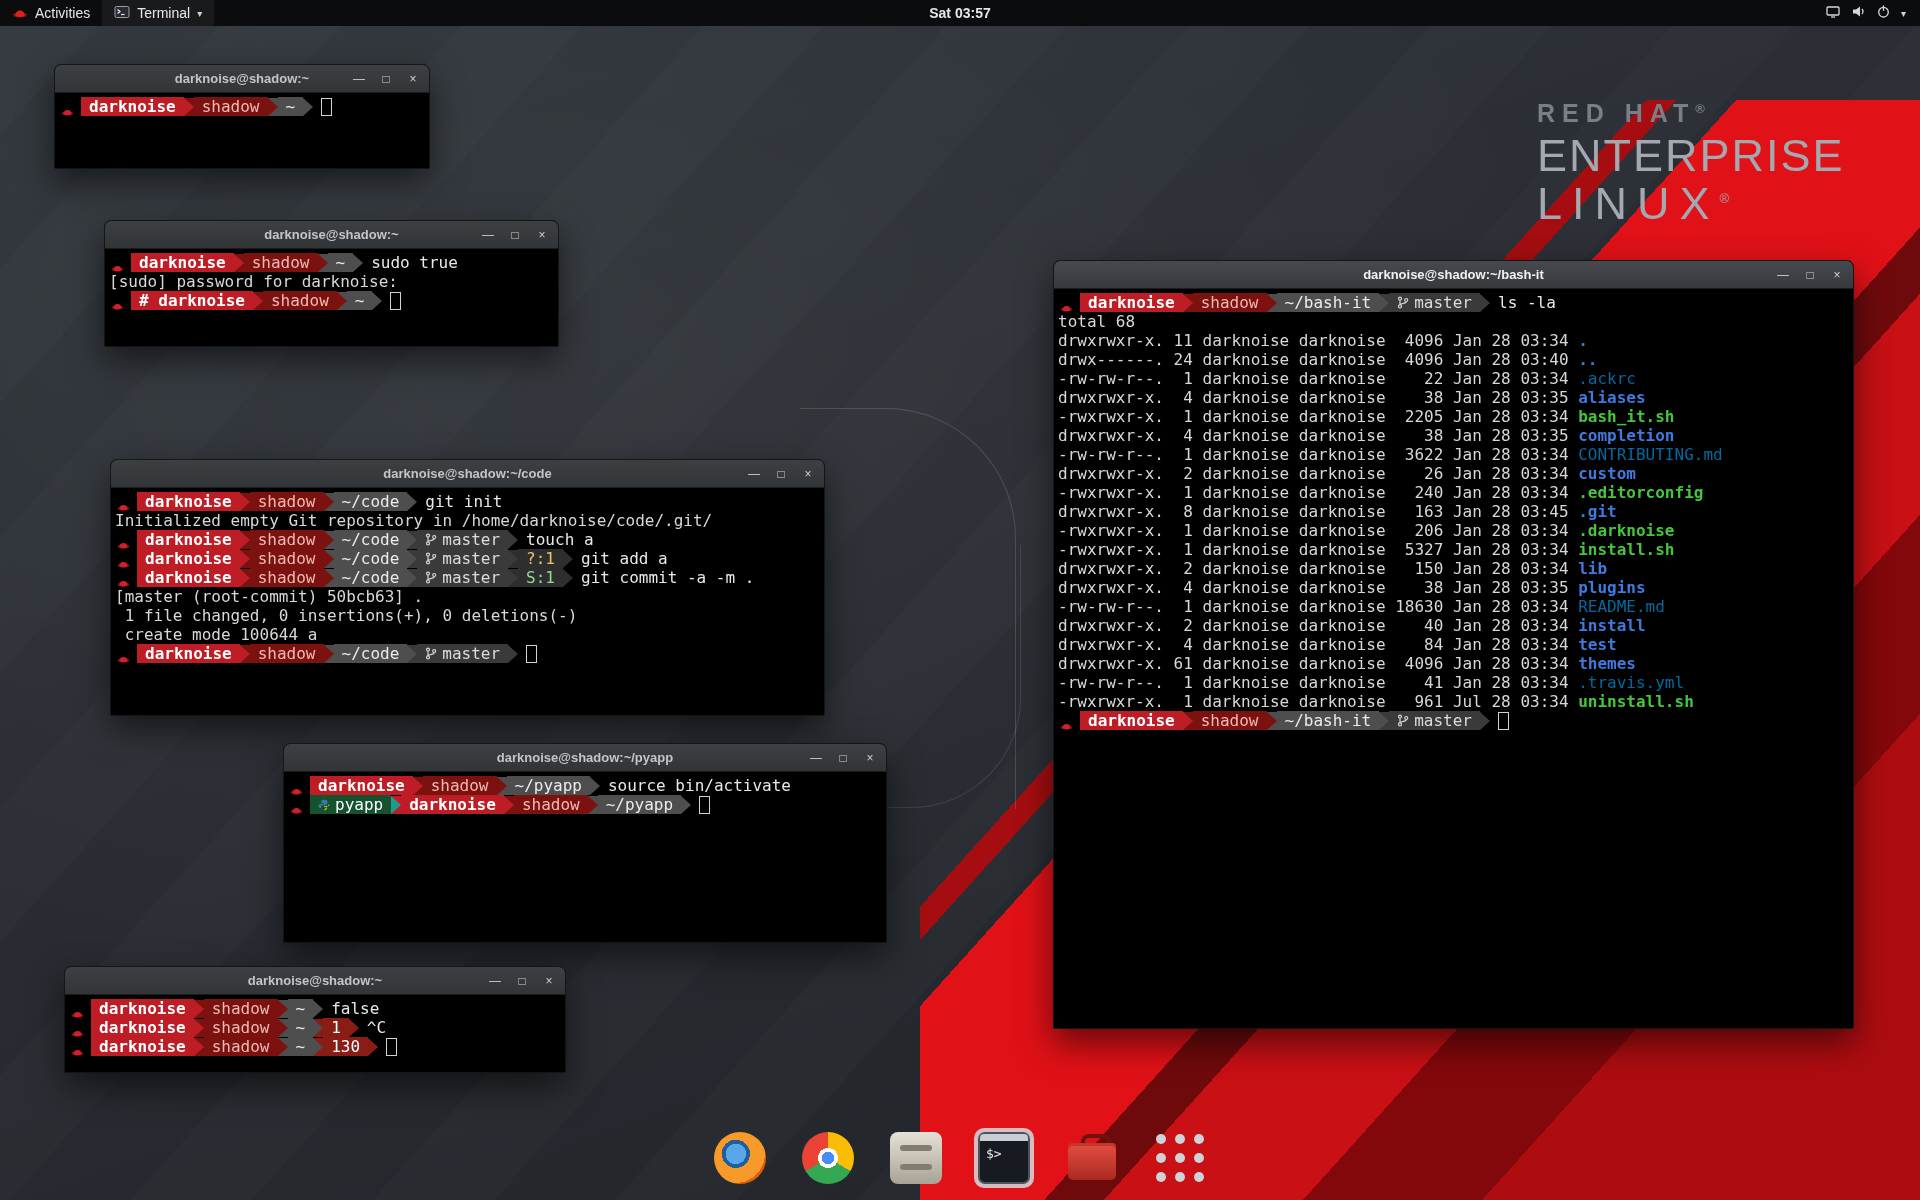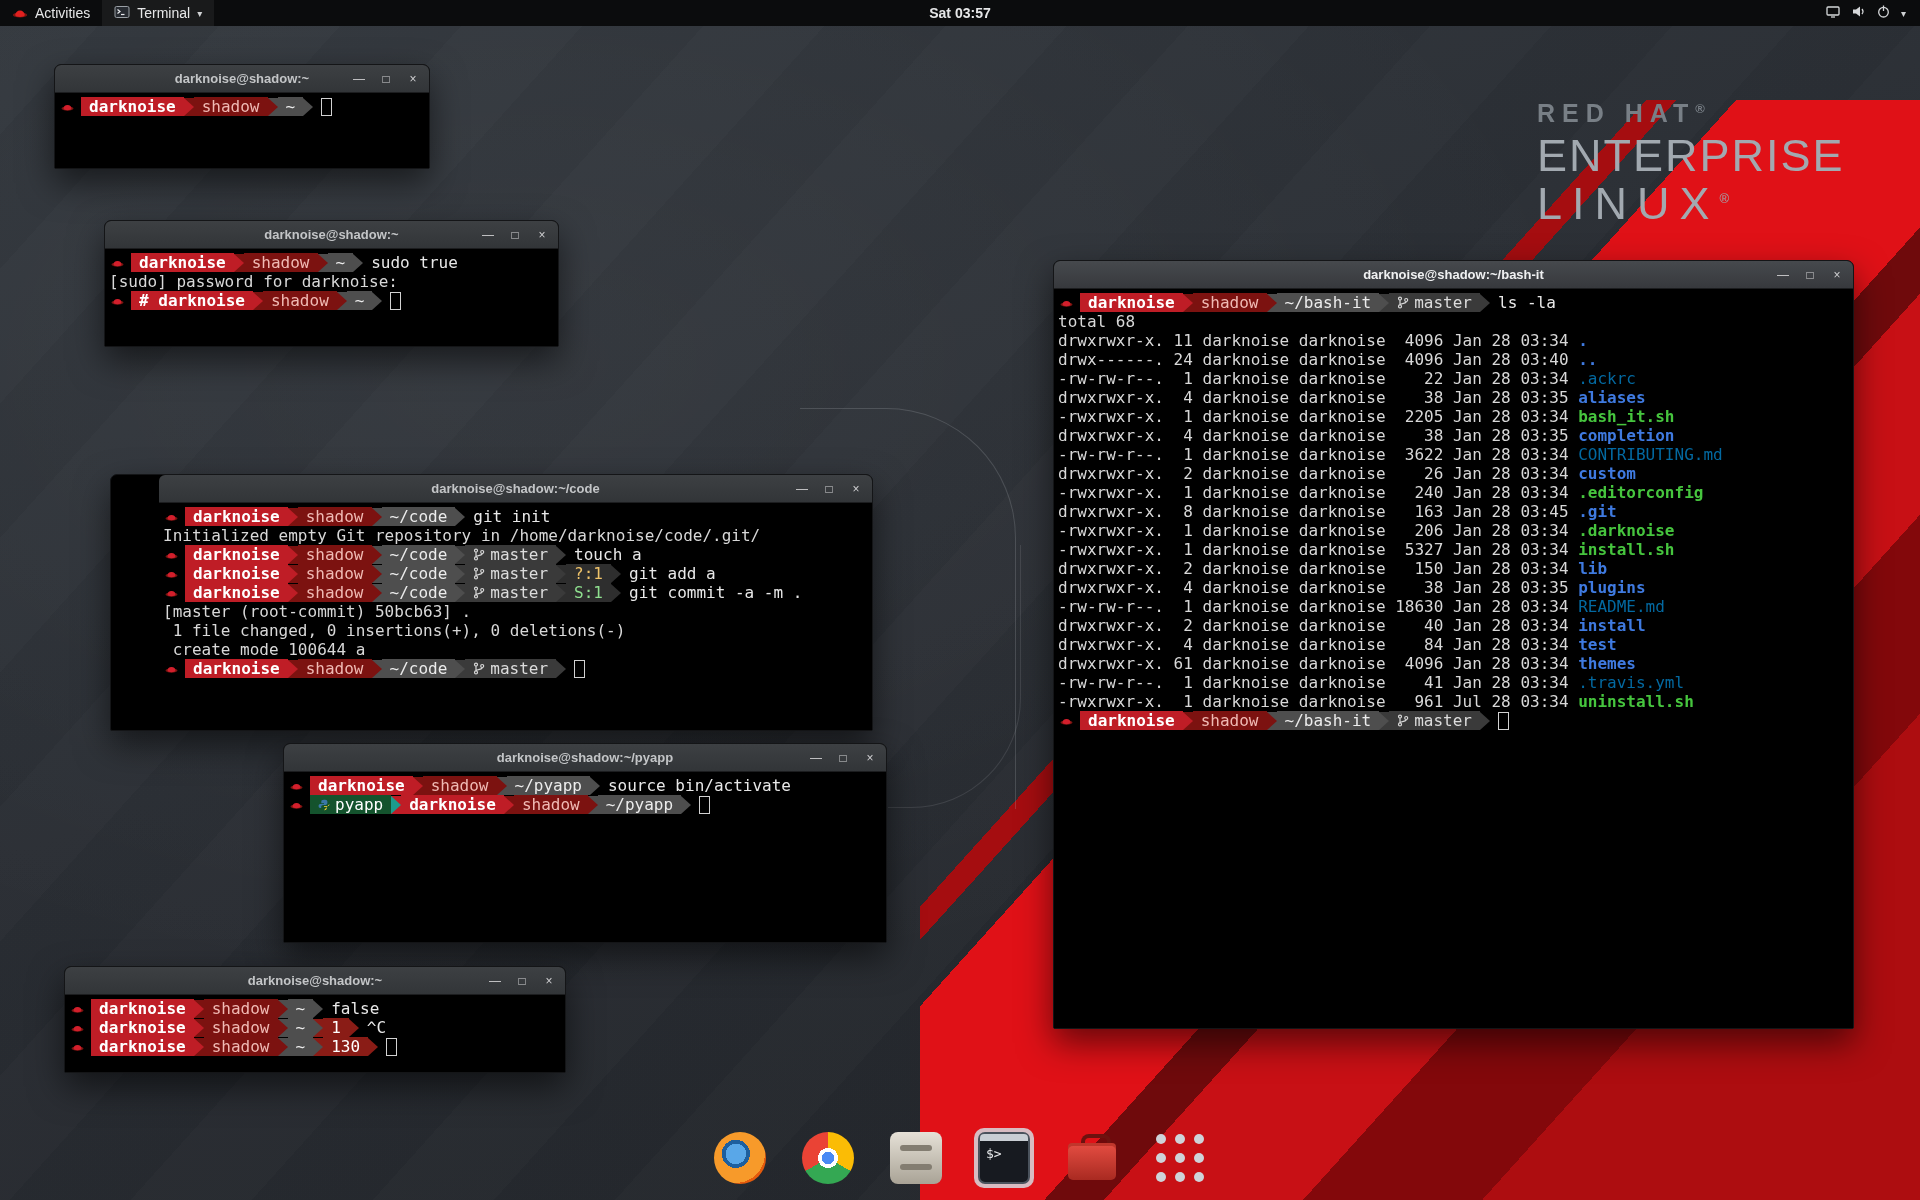--- a/index.html
+++ b/index.html
@@ -50,21 +50,21 @@
   .titlebar{height:27px;flex:none;border-radius:6px 6px 0 0;position:relative;
     background:linear-gradient(#3d4043,#323538);border-bottom:1px solid #1c1d1f;}
   .window.focused .titlebar{background:linear-gradient(#46494d,#37393d);}
   .titlebar .title{position:absolute;left:0;right:0;top:0;bottom:0;display:flex;align-items:center;justify-content:center;
     font-size:13px;font-weight:bold;color:#c3c5c7;pointer-events:none;}
   .window.focused .titlebar .title{color:#f0f1f2;border-radius:11px;}
   .winbtns{position:absolute;right:7px;top:0;bottom:0;display:flex;align-items:center;gap:9px;}
   .wbtn{width:18px;text-align:center;font-size:12px;color:#cfcfd1;cursor:default;}
   .term{flex:1;background:#000;overflow:hidden;padding:4px 3px 0 4px;
     font-family:"DejaVu Sans Mono",monospace;font-size:16px;line-height:19px;color:#d8d8d8;}
-  .tline{display:flex;align-items:center;height:19px;white-space:pre;}
+  .tline{display:flex;align-items:flex-end;height:19px;white-space:pre;}
   .pseg{display:flex;align-items:center;height:19px;padding:0 8px;flex:none;}
   .ps-u{color:#ffffff;font-weight:bold;}
   .ps-h{color:#f0bab4;}
   .ps-p{color:#ececec;}
   .ps-g{color:#dcdcdc;gap:5px;}
   .ps-su{color:#efc36a;}
   .ps-ss{color:#8fe08f;}
   .ps-x{color:#ffffff;}
   .ps-v{color:#ffffff;gap:5px;}
   .psep{width:0;height:0;flex:none;border-left:10px solid;border-top:9.5px solid;border-bottom:9.5px solid;}
@@ -198,21 +198,21 @@
               <path d="M2.6 6.6a3.9 3.6 0 0 1 7.8 0c0 1-1.7 1.6-3.9 1.6S2.6 7.6 2.6 6.6z" fill="#d21f2c"></path>
             </svg></span><span class="pseg ps-u" style="background: rgb(191, 29, 38);">darknoise</span><span class="psep" style="border-left-color: rgb(191, 29, 38); border-top-color: rgb(124, 18, 16); border-bottom-color: rgb(124, 18, 16);"></span><span class="pseg ps-h" style="background: rgb(124, 18, 16);">shadow</span><span class="psep" style="border-left-color: rgb(124, 18, 16); border-top-color: rgb(78, 78, 78); border-bottom-color: rgb(78, 78, 78);"></span><span class="pseg ps-p" style="background: rgb(78, 78, 78);">~</span><span class="psep" style="border-left-color: rgb(78, 78, 78); border-top-color: transparent; border-bottom-color: transparent;"></span><span class="cmd">sudo true</span></div>
         <div class="tline"><span class="out">[sudo] password for darknoise: </span></div>
         <div class="tline"><span class="hat"><svg width="13" height="9" viewBox="0 0 13 9">
               <ellipse cx="6.5" cy="6.6" rx="6" ry="2.1" fill="#7a1410"></ellipse>
               <path d="M2.6 6.6a3.9 3.6 0 0 1 7.8 0c0 1-1.7 1.6-3.9 1.6S2.6 7.6 2.6 6.6z" fill="#d21f2c"></path>
             </svg></span><span class="pseg ps-u" style="background: rgb(191, 29, 38);"># darknoise</span><span class="psep" style="border-left-color: rgb(191, 29, 38); border-top-color: rgb(124, 18, 16); border-bottom-color: rgb(124, 18, 16);"></span><span class="pseg ps-h" style="background: rgb(124, 18, 16);">shadow</span><span class="psep" style="border-left-color: rgb(124, 18, 16); border-top-color: rgb(78, 78, 78); border-bottom-color: rgb(78, 78, 78);"></span><span class="pseg ps-p" style="background: rgb(78, 78, 78);">~</span><span class="psep" style="border-left-color: rgb(78, 78, 78); border-top-color: transparent; border-bottom-color: transparent;"></span><span class="cur"></span></div>
       </div>
   </div>
 
-  <div class="window" style="left:110px;top:474px;width:713px;height:255px;padding-left:48px;">
+  <div class="window" style="left:110px;top:459px;width:713px;height:255px;">
     <div class="titlebar">
       <span class="title">darknoise@shadow:~/code</span>
       <span class="winbtns">
         <span class="wbtn">—</span>
         <span class="wbtn">□</span>
         <span class="wbtn">×</span>
       </span>
     </div>
     <div class="term">
         <div class="tline"><span class="hat"><svg width="13" height="9" viewBox="0 0 13 9">

